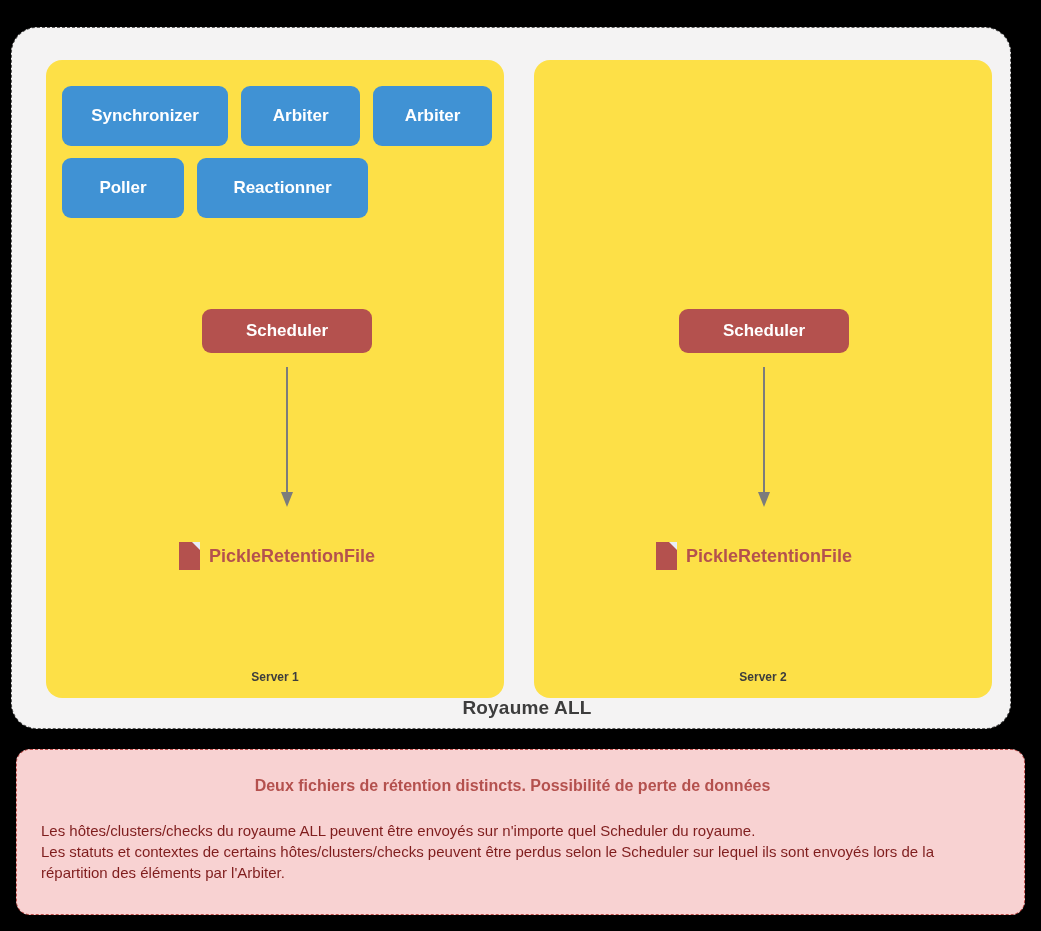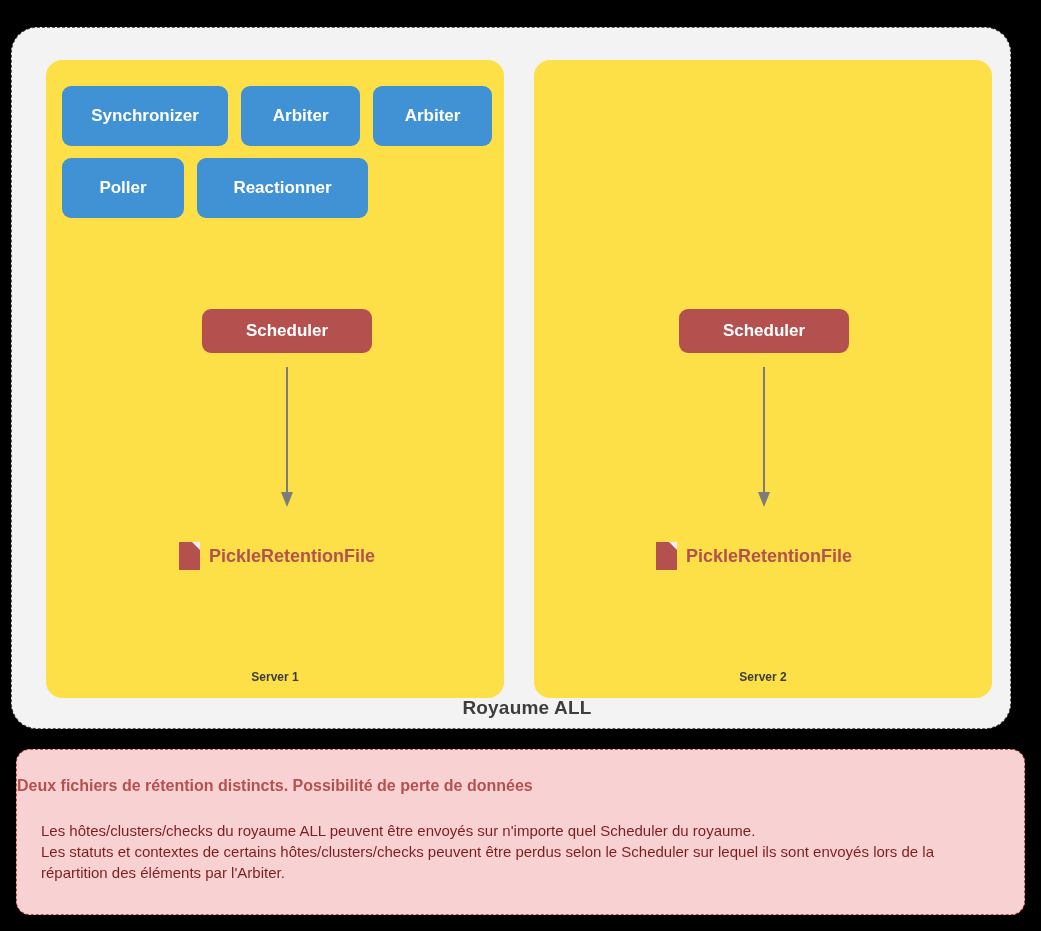--- a/index.html
+++ b/index.html
@@ -195,20 +195,21 @@
     background: #f8d2d2;
     border: 1px dashed #c0504d;
     border-radius: 14px;
     box-sizing: border-box;
   }
   .warning-title {
     position: absolute;
     left: 0;
     right: 16px;
     top: 27px;
+    text-align: center;
     font-size: 16px;
     font-weight: bold;
     color: #b4514e;
   }
   .warning-body {
     position: absolute;
     left: 24px;
     right: 24px;
     top: 70px;
     font-size: 15px;

